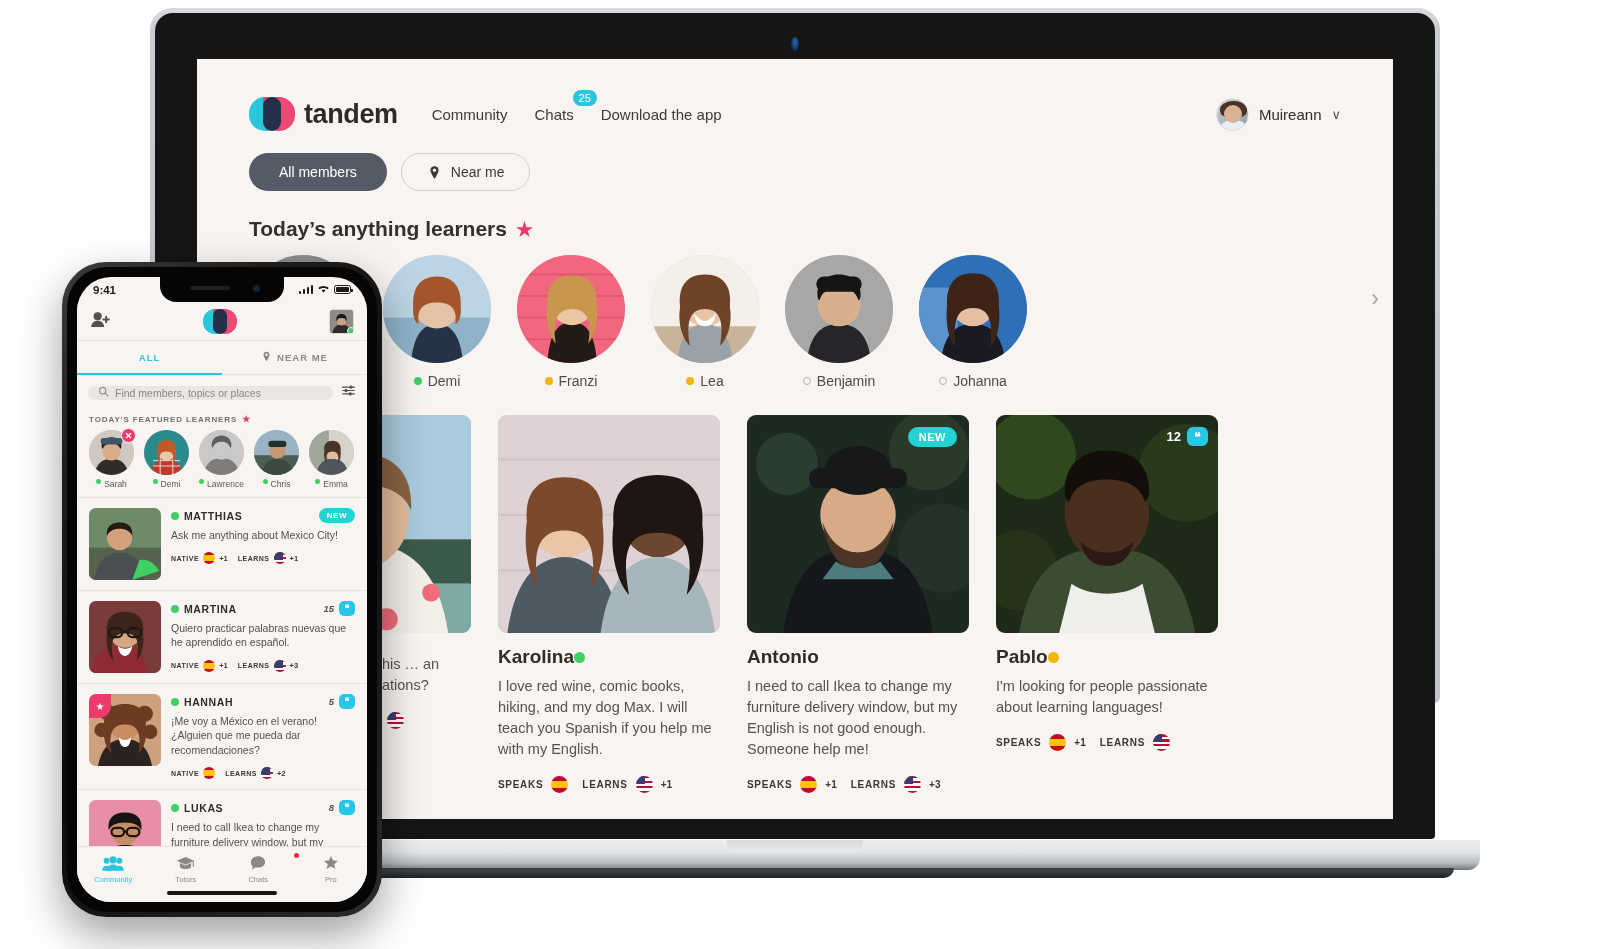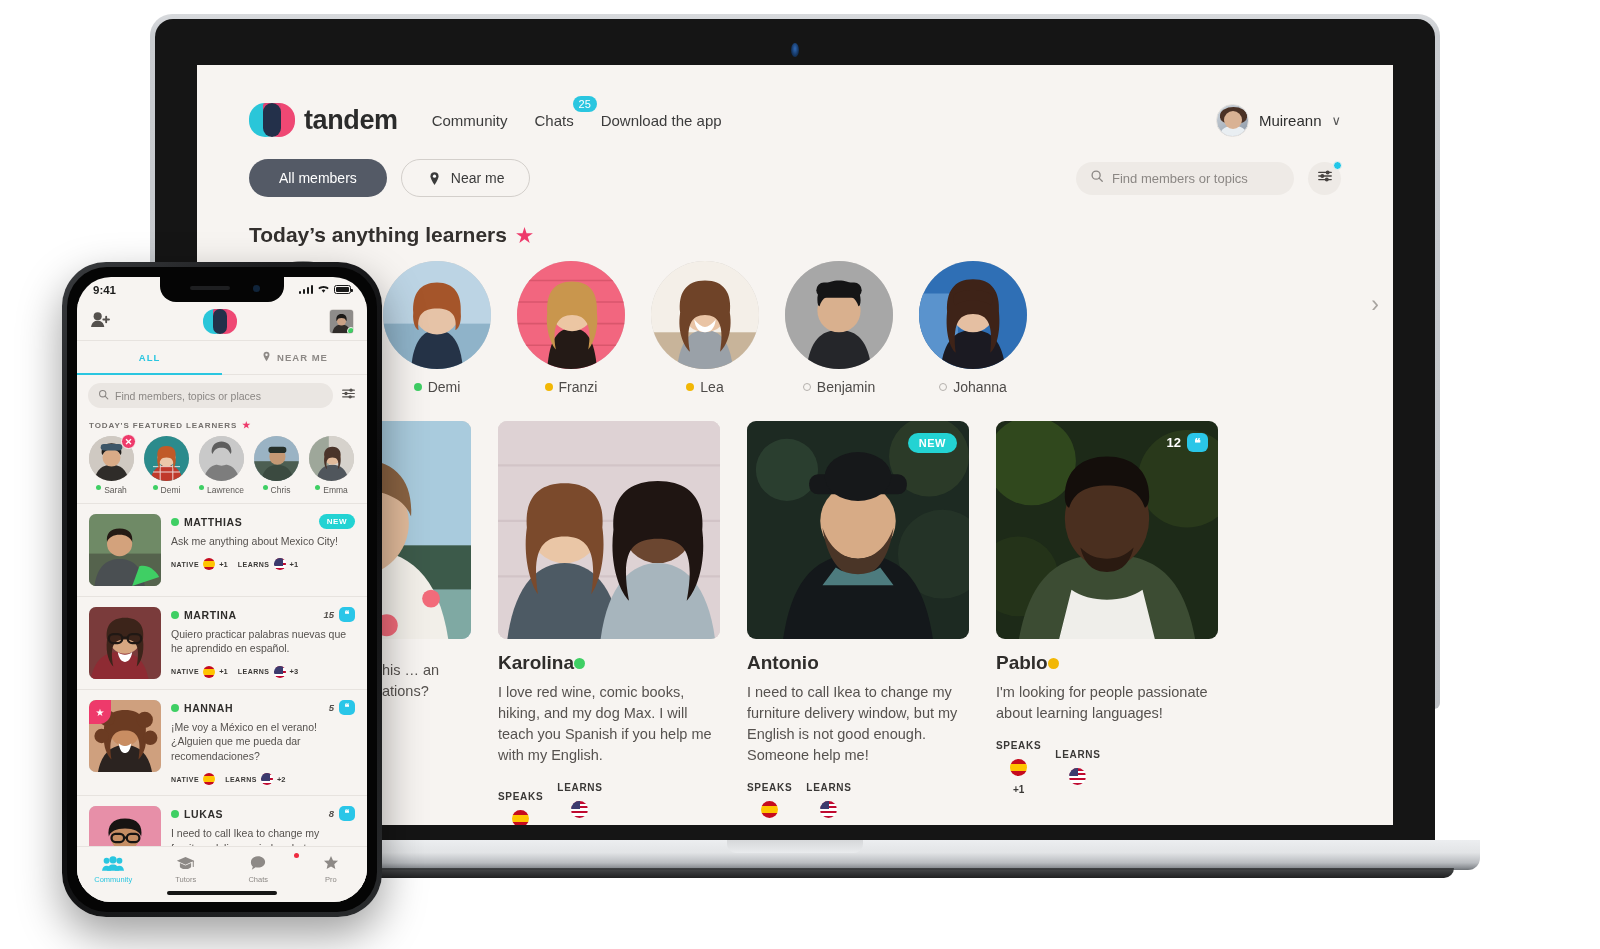--- a/index.html
+++ b/index.html
@@ -7,21 +7,21 @@
     width: 1600px; height: 949px;
     background: #ffffff;
     font-family: "Liberation Sans", sans-serif;
     overflow: hidden;
   }
   .stage { position: relative; width: 1600px; height: 949px; background:#fff; }
 
   
   .laptop { position:absolute; left:150px; top:4px; width:1290px; height:880px; }
   .laptop-lid {
-    position:absolute; left:0; top:10px; width:1290px; height:695px;
+    position:absolute; left:0; top:4px; width:1290px; height:695px;
     background: linear-gradient(180deg,#d8dadd 0%, #c9ccd0 3%, #c0c3c7 100%);
     border-radius: 22px 22px 6px 6px;
     padding: 5px;
   }
   .laptop-bezel {
     position:absolute; left:5px; top:5px; width:1280px; height:826px;
     background:#151515; border-radius:18px 18px 4px 4px;
   }
   .cam {
     position:absolute; left:50%; top:24px; margin-left:-4px;
@@ -156,21 +156,21 @@
     display:flex; align-items:center; justify-content:center;
     color:#fff; font-size:12px; font-weight:700; line-height:1;
   }
   .card-name {
     margin-top:13px; font-size:19px; font-weight:700; color:#2f2d2b;
     display:flex; align-items:center; gap:0;
   }
   .card-name .dot { width:11px; height:11px; }
   .card-bio { margin-top:8px; font-size:14.5px; line-height:1.44; color:#56524f; }
   .card-langs { margin-top:16px; display:flex; align-items:center; gap:14px; }
-  .lang-grp { display:flex; align-items:center; gap:8px;flex-direction:column; }
+  .lang-grp { display:flex; align-items:center; gap:8px; }
   .lang-lbl { font-size:10px; font-weight:700; letter-spacing:.7px; color:#3a3836; }
   .flag { width:17px; height:17px; border-radius:50%; display:inline-block; position:relative; overflow:hidden; }
   .flag.es { background:linear-gradient(#c60b1e 0 28%, #ffc400 28% 72%, #c60b1e 72% 100%); }
   .flag.us { background:#fff; }
   .flag.us:before { content:""; position:absolute; inset:0;
     background:repeating-linear-gradient(#bf0a30 0 2.5px, #fff 2.5px 5px); }
   .flag.us:after { content:""; position:absolute; left:0; top:0; width:9px; height:8px; background:#3c3b6e; }
   .plus { font-size:10px; font-weight:700; color:#3a3836; }
 
   
@@ -221,21 +221,21 @@
   .p-ava .s { position:absolute; right:-2px; bottom:-2px; width:8px; height:8px;
     border-radius:50%; background:#3fcf64; border:1.5px solid #f7f4f1; }
 
   .p-tabs { display:flex; height:34px; background:#f7f4f1; border-bottom:1px solid #e7e3df; position:relative; }
   .p-tab { flex:1; display:flex; align-items:center; justify-content:center; gap:5px;
     font-size:9.5px; font-weight:700; letter-spacing:1px; color:#8d8986; }
   .p-tab.active { color:#2ac6e0; }
   .p-tab-underline { position:absolute; left:0; bottom:-1px; width:50%; height:2.5px; background:#2ac6e0; }
 
   .p-search-row { display:flex; align-items:center; gap:8px; padding:8px 11px; background:#f7f4f1; }
-  .p-search { flex:1; height:25px; border-radius:13px; background:#eae6e2;
+  .p-search { flex:1; height:14px; border-radius:13px; background:#eae6e2;
     display:flex; align-items:center; gap:6px; padding: 0 10px; font-size:10.5px; color:#8b8784; }
 
   .p-feat-label { padding: 4px 12px 0 12px; font-size:8px; font-weight:700;
     letter-spacing:.9px; color:#74706d; display:flex; align-items:center; gap:5px; }
   .p-feat-row { display:flex; gap:10px; padding: 6px 12px 8px 12px; }
   .p-feat { width:45px; flex:0 0 auto; text-align:center; position:relative; }
   .p-feat-ava { width:45px; height:45px; border-radius:50%; overflow:hidden; position:relative; background:#c8c4c0; }
   .p-feat-x { position:absolute; right:-2px; top:-2px; width:15px; height:15px; border-radius:50%;
     background:#ee3a6b; color:#fff; font-size:9px; line-height:15px; text-align:center; font-weight:700;
     border:1.5px solid #f7f4f1; z-index:3;}
@@ -322,44 +322,20 @@
           <div class="filter-row">
             <div class="pill solid">All members</div>
             <div class="pill ghost">
               <span class="pin-icon">
                 <svg viewBox="0 0 16 16" width="15" height="15">
                     <path d="M8 1.2a4.3 4.3 0 0 0-4.3 4.3c0 3.2 4.3 9.2 4.3 9.2s4.3-6 4.3-9.2A4.3 4.3 0 0 0 8 1.2z" fill="#3b3b3b"></path>
                     <circle cx="8" cy="5.5" r="1.7" fill="#fff"></circle>
                   </svg>
               </span>
               <span>Near me</span>
-            </div>
-            <div class="search-area">
-              <div class="search-box">
-                <span>
-                  <svg viewBox="0 0 16 16" width="14" height="14">
-                      <circle cx="7" cy="7" r="4.6" fill="none" stroke="#8b8784" stroke-width="1.5"></circle>
-                      <line x1="10.4" y1="10.4" x2="14" y2="14" stroke="#8b8784" stroke-width="1.5" stroke-linecap="round"></line>
-                    </svg>
-                </span>
-                <input type="text" placeholder="Find members or topics" style="">
-              </div>
-              <div class="filter-btn">
-                <span>
-                  <svg viewBox="0 0 18 18" width="16" height="16">
-                    <line x1="2" y1="5" x2="16" y2="5" stroke="#46423f" stroke-width="1.5" stroke-linecap="round"></line>
-                    <line x1="2" y1="9" x2="16" y2="9" stroke="#46423f" stroke-width="1.5" stroke-linecap="round"></line>
-                    <line x1="2" y1="13" x2="16" y2="13" stroke="#46423f" stroke-width="1.5" stroke-linecap="round"></line>
-                    <circle cx="12" cy="5" r="2.2" fill="#46423f"></circle>
-                      <circle cx="6" cy="9" r="2.2" fill="#46423f"></circle>
-                      <circle cx="11" cy="13" r="2.2" fill="#46423f"></circle>
-                  </svg>
-                </span>
-                <span class="filter-dot"></span>
-              </div>
             </div>
           </div>
 
           <div class="featured-title">
             <span>Today’s anything learners</span>
             <span class="star">★</span>
           </div>
 
           <div class="featured-row">
 

